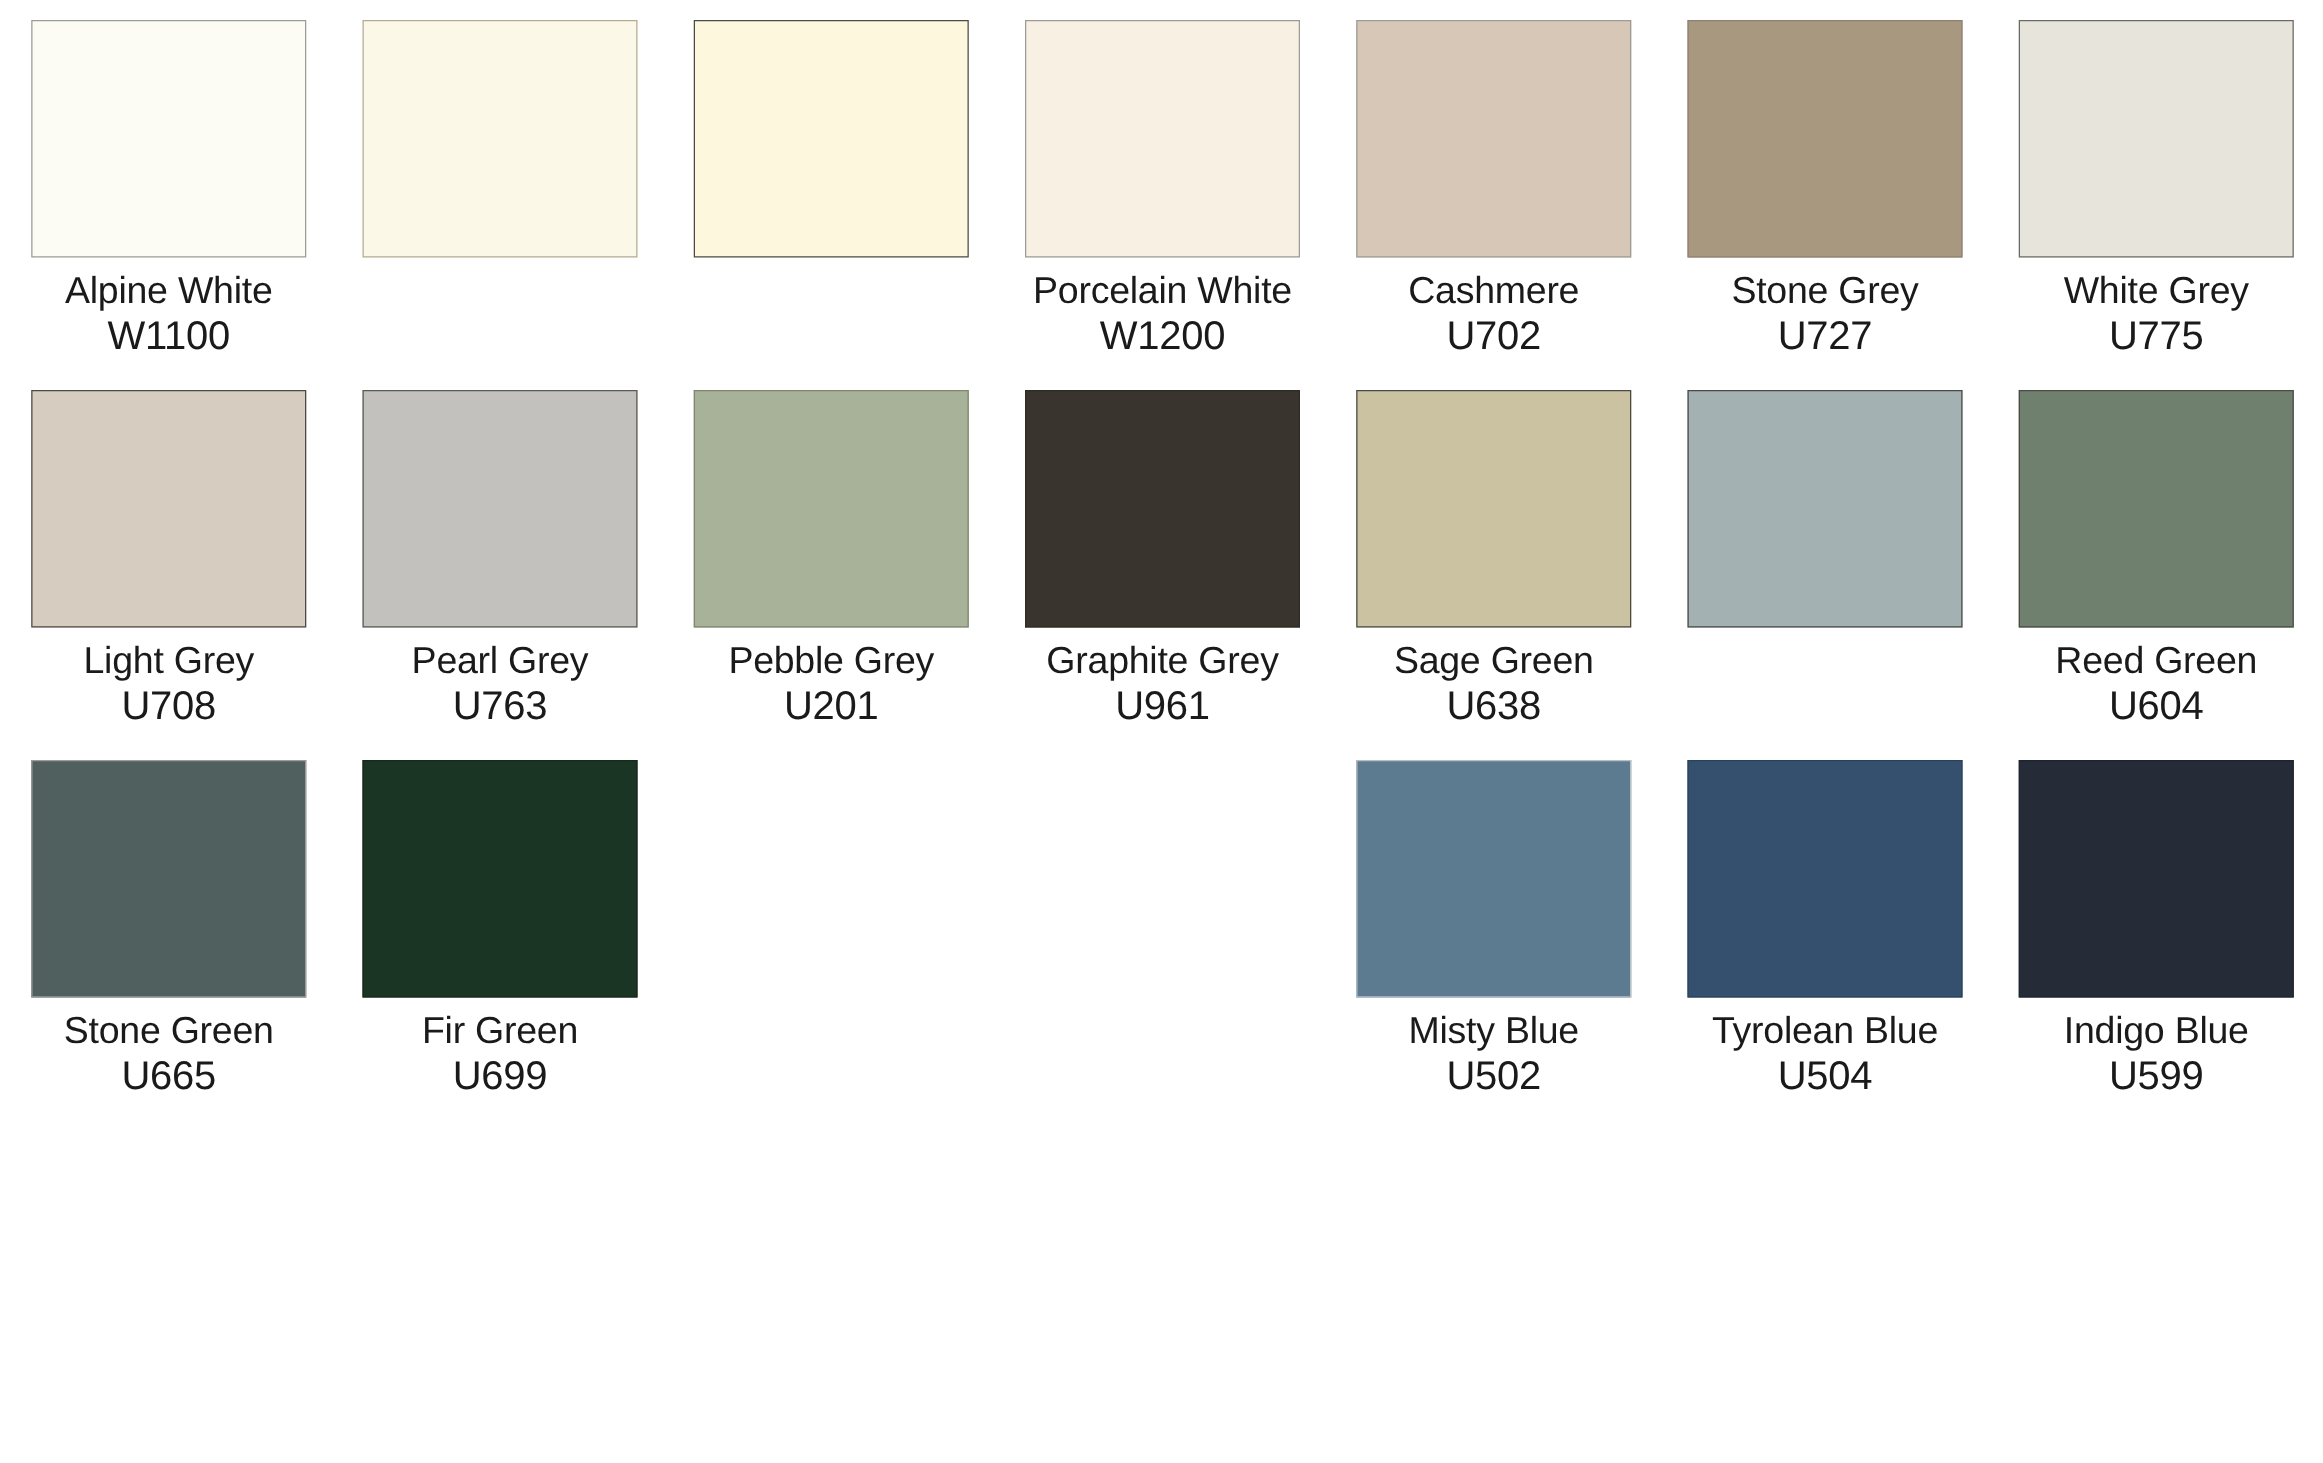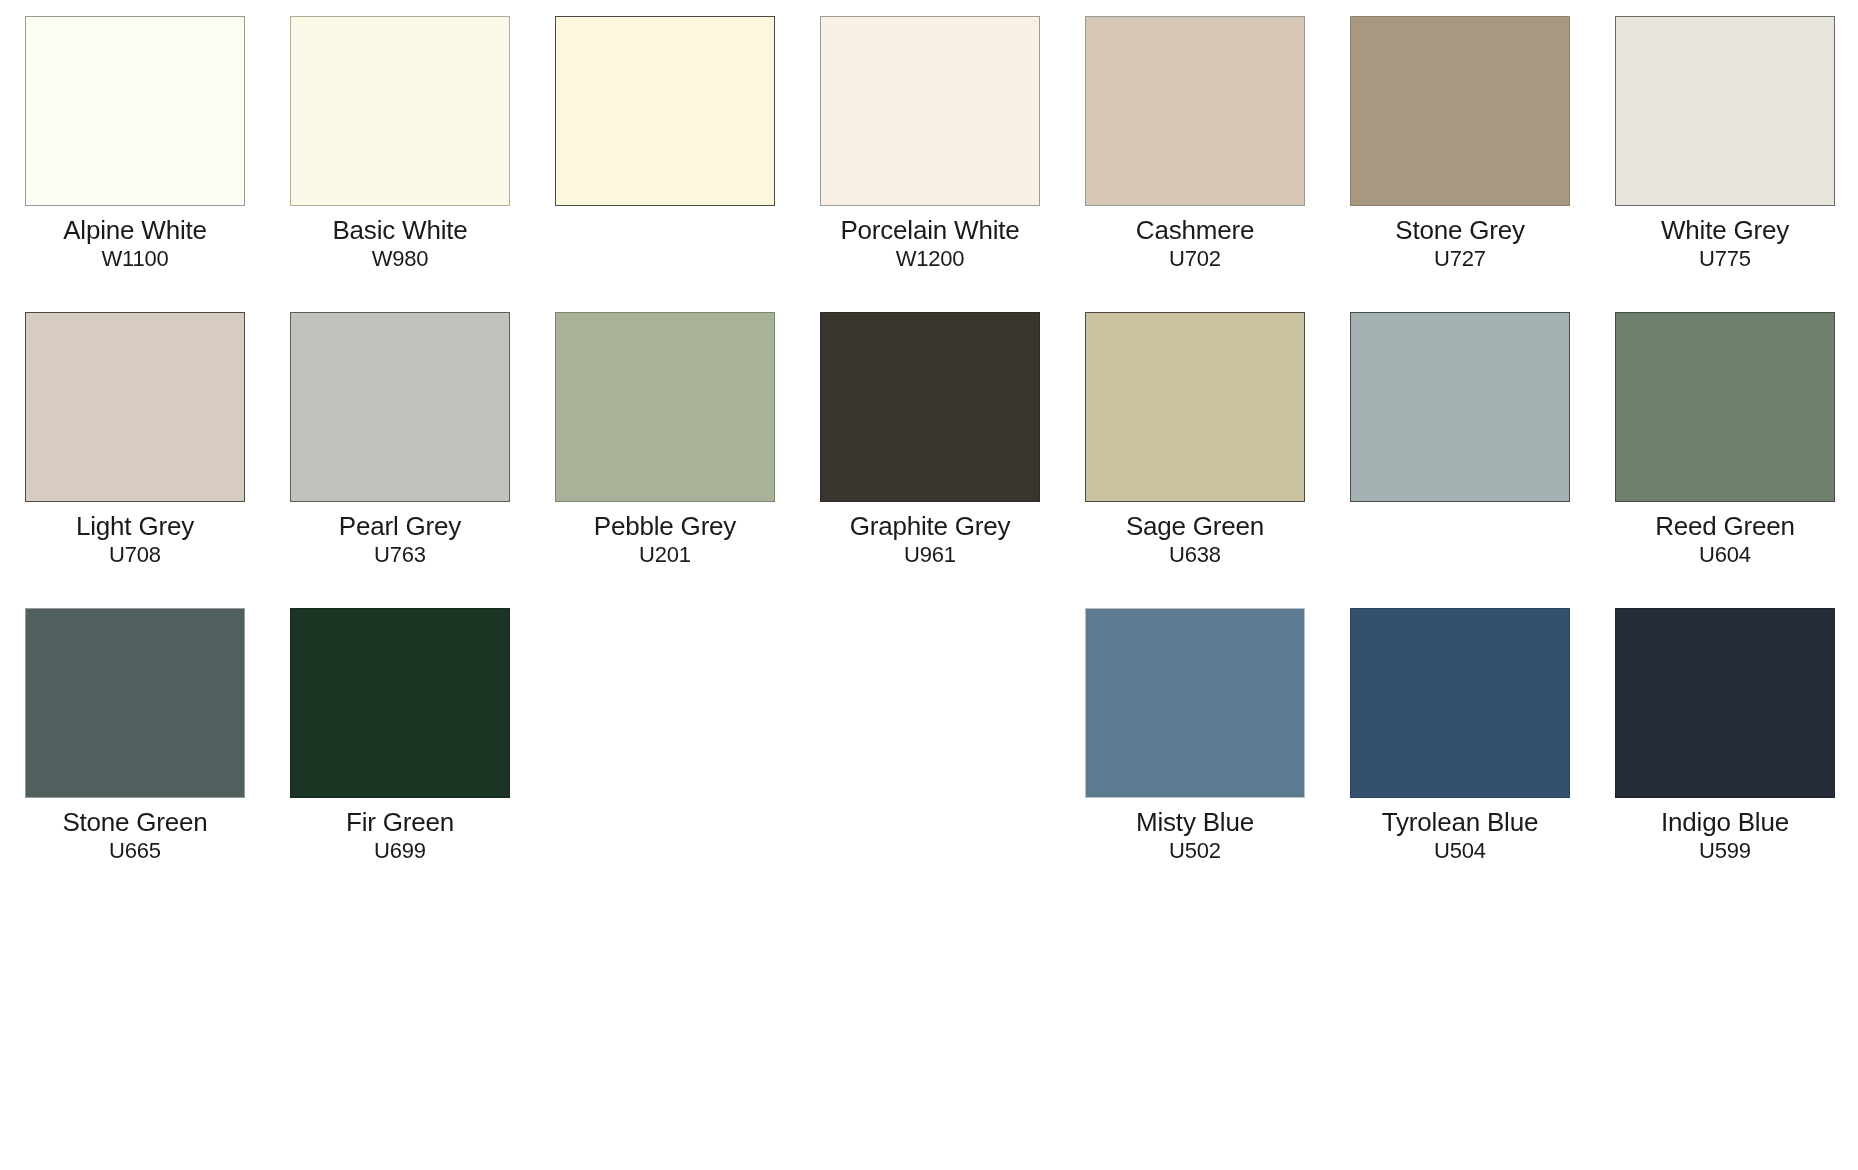--- a/index.html
+++ b/index.html
@@ -51,48 +51,44 @@
   }
   .swatch-caption {
     width: 220px;
     margin-top: 9px;
     text-align: center;
     line-height: 1.18;
     color: #1a1a1a;
   }
   .swatch-name {
     display: block;
-    font-size: 26px;
+    font-size: 30px;
     letter-spacing: -0.2px;
     white-space: nowrap;
   }
   .swatch-code {
     display: block;
-    font-size: 22px;
+    font-size: 32px;
     letter-spacing: -0.2px;
   }
 </style>
 </head>
 <body>
 
 <div class="palette-sheet">
   <div class="swatch-grid" id="swatch-grid">
       <div class="swatch-cell">
         <div class="swatch-chip" style="background: rgb(253, 252, 244); border-color: rgb(155, 155, 151);"></div>
         <div class="swatch-caption">
           <span class="swatch-name">Alpine White</span>
           <span class="swatch-code">W1100</span>
         </div>
       </div>
       <div class="swatch-cell">
         <div class="swatch-chip" style="background: rgb(252, 248, 232); border-color: rgb(179, 171, 150);"></div>
-        <div class="swatch-caption">
-          <span class="swatch-name">Basic White</span>
-          <span class="swatch-code">W980</span>
-        </div>
       </div>
       <div class="swatch-cell">
         <div class="swatch-chip" style="background: rgb(253, 248, 221); border-color: rgb(74, 74, 70);"></div>
       </div>
       <div class="swatch-cell">
         <div class="swatch-chip" style="background: rgb(247, 240, 227); border-color: rgb(155, 155, 151);"></div>
         <div class="swatch-caption">
           <span class="swatch-name">Porcelain White</span>
           <span class="swatch-code">W1200</span>
         </div>

